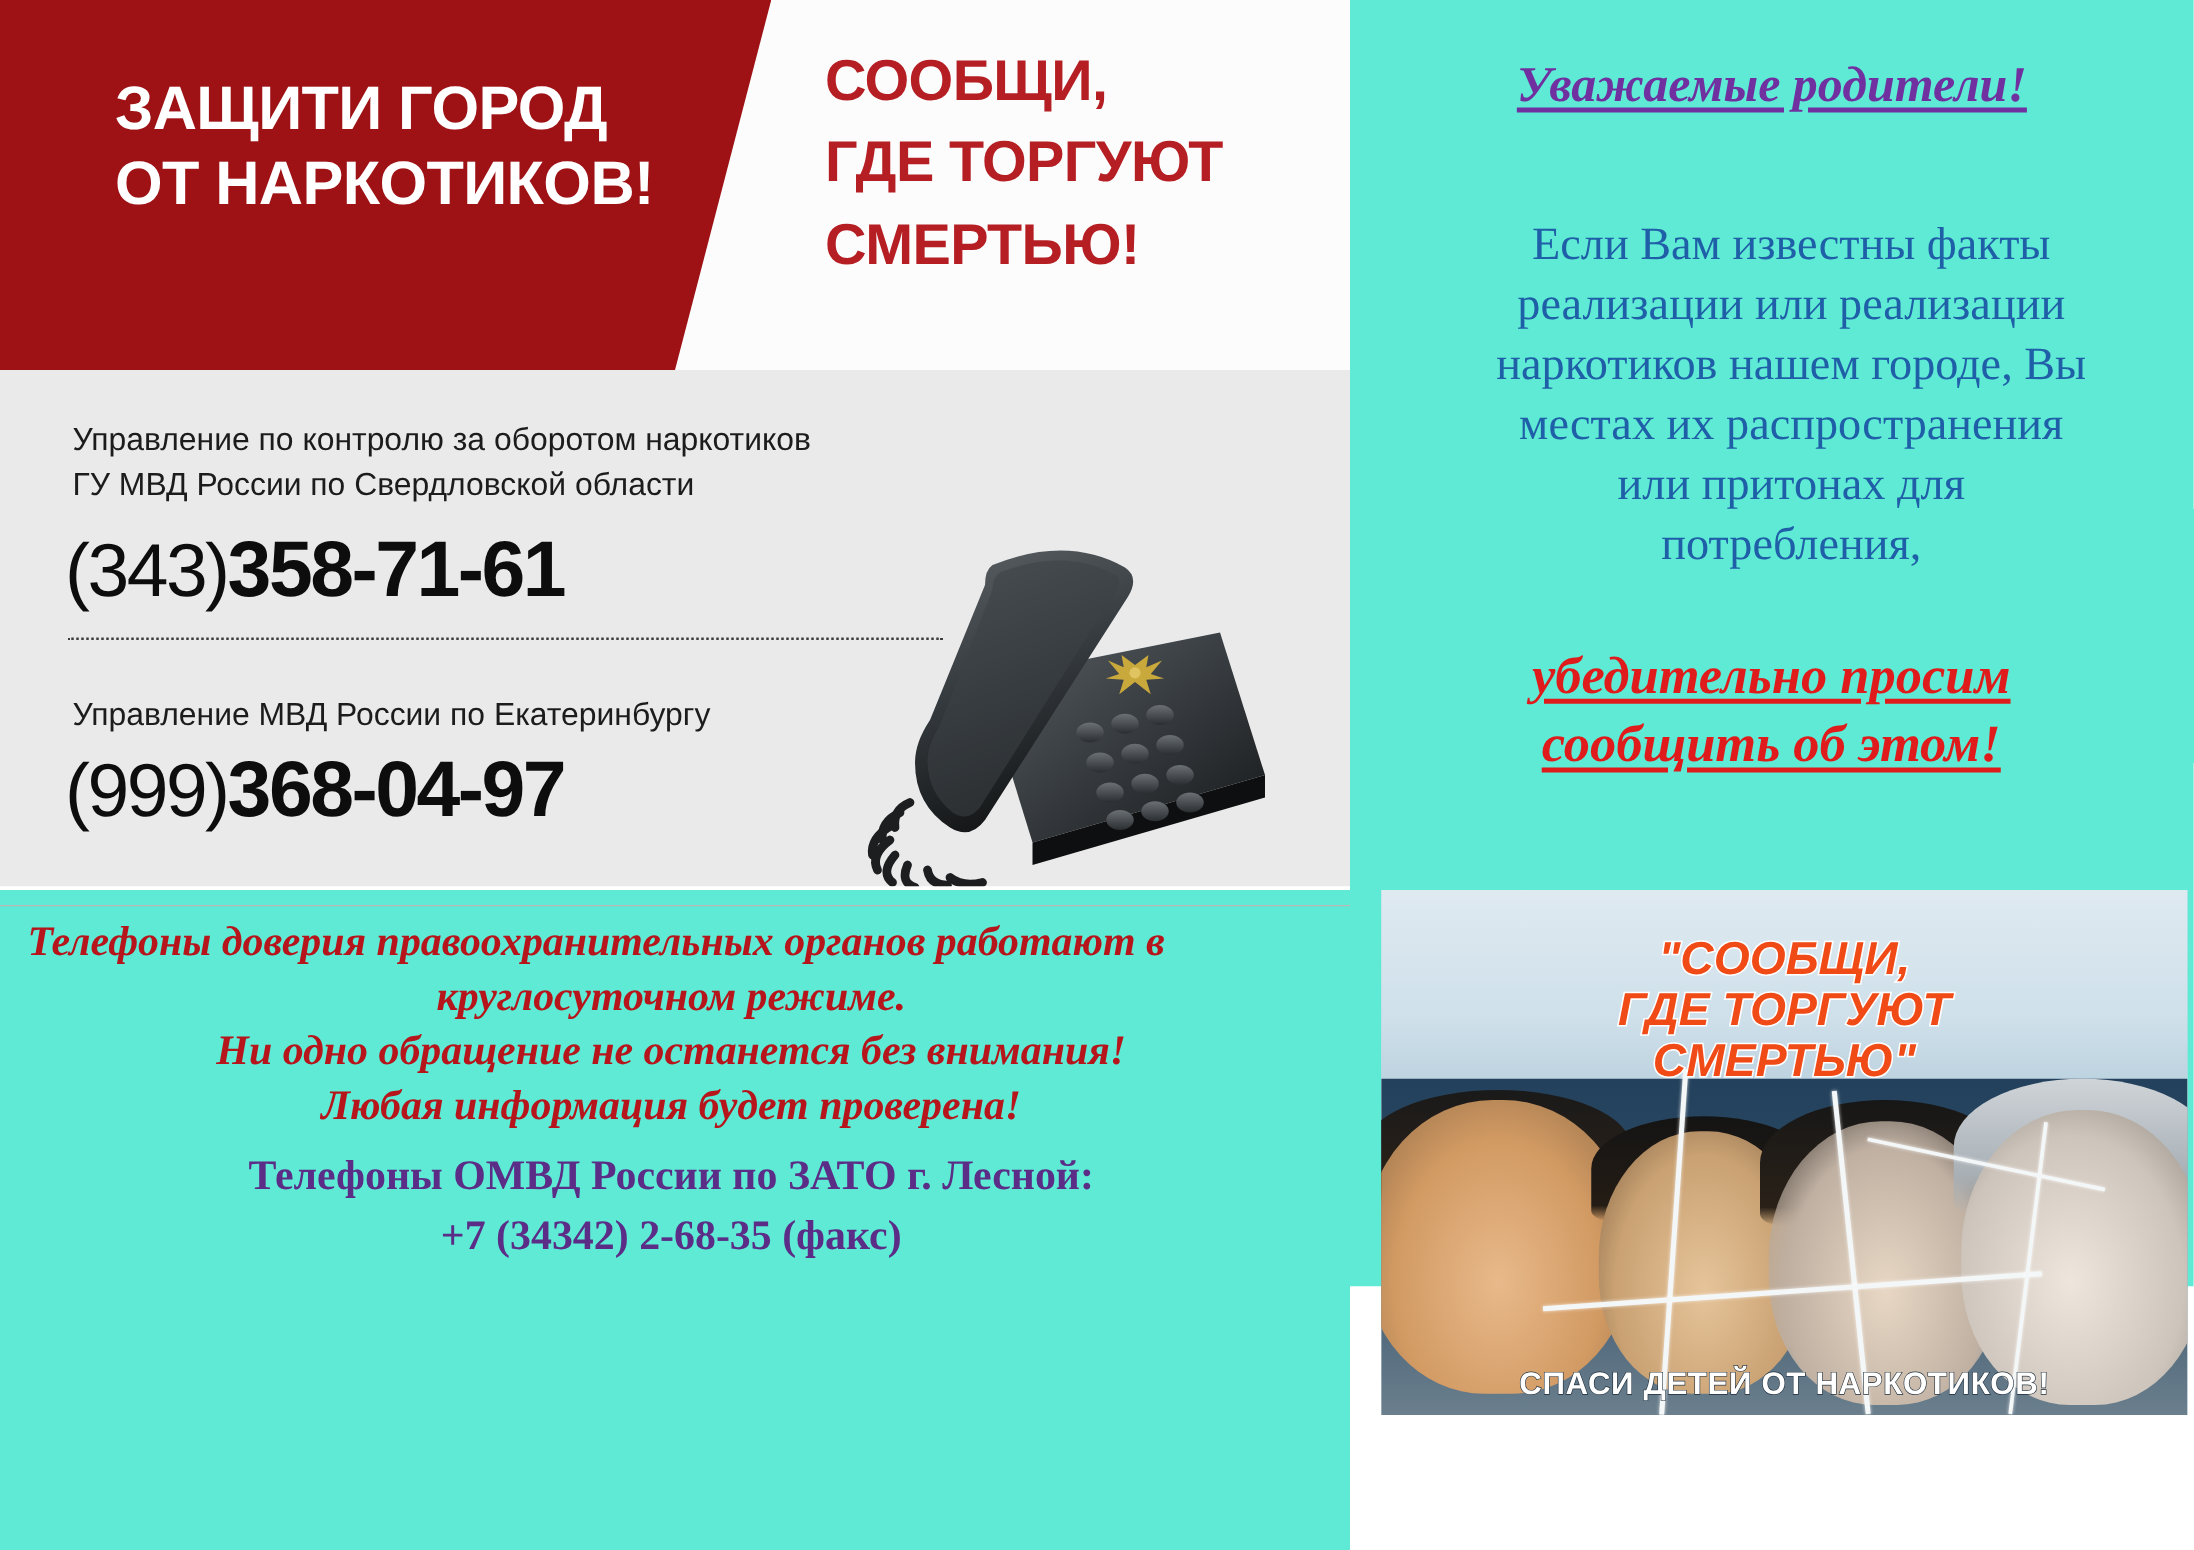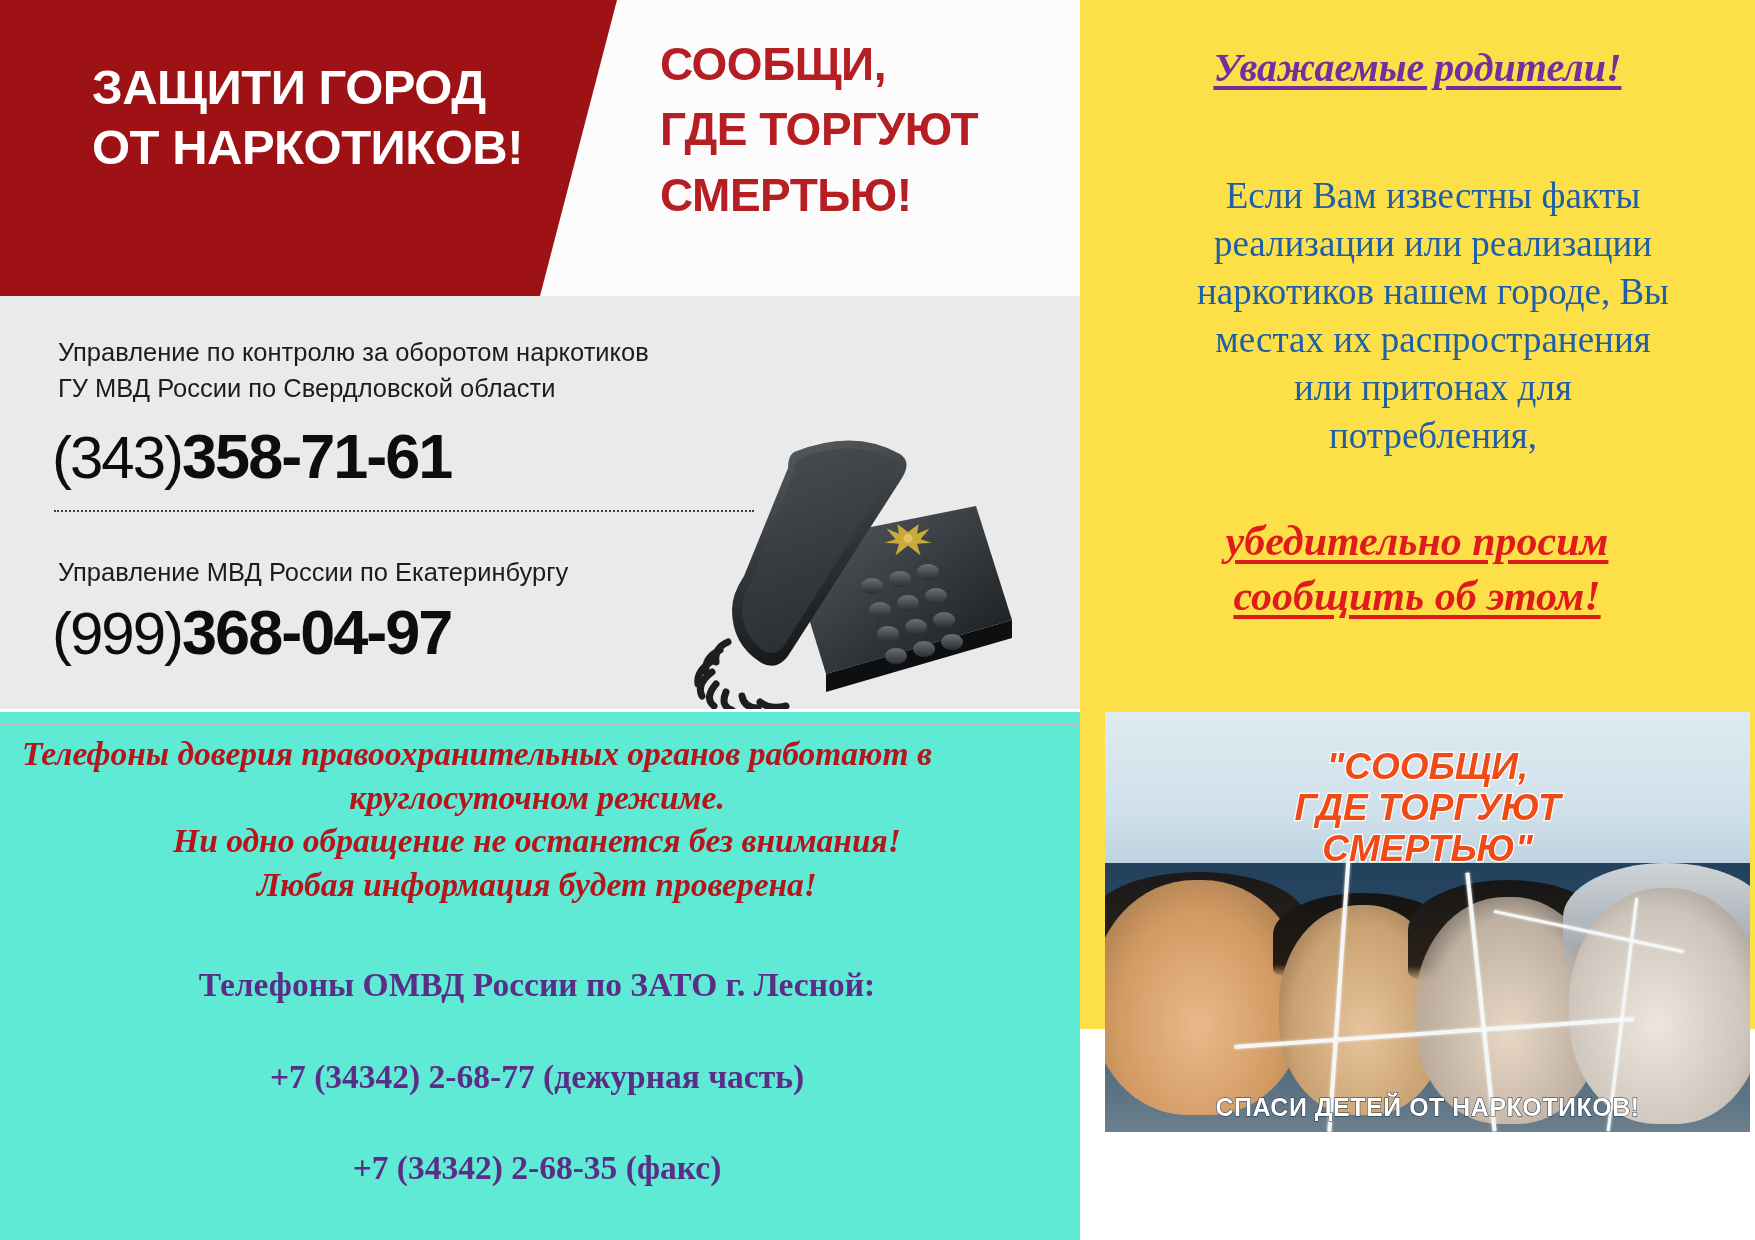--- a/index.html
+++ b/index.html
@@ -166,29 +166,29 @@
     left: 14px;
     top: 205px;
     width: 1046px;
     text-align: center;
     color: #5b2d87;
     font-family: "Liberation Serif", serif;
     font-weight: bold;
     font-size: 33.5px;
     line-height: 1.42;
   }
-  #omvd-block .ol { display: block; margin-top: 44px; }
+  #omvd-block .ol { display: block; }
 
   
   #right-column {
     position: absolute;
     left: 1080px; top: 0;
     width: 675px;
     height: 1029px;
-    background: #fde047;
+    background: #5eead4;
   }
   #parents-heading {
     position: absolute;
     left: 0;
     top: 44px;
     width: 675px;
     text-align: center;
     color: #7030a0;
     font-family: "Liberation Serif", serif;
     font-weight: bold;
@@ -452,21 +452,20 @@
   <div id="notice-block">
     <div id="notice-rule"></div>
     <div id="notice-lines">
       <span class="nl nl1">Телефоны доверия правоохранительных органов работают в</span>
       <span class="nl">круглосуточном режиме.</span>
       <span class="nl">Ни одно обращение не останется без внимания!</span>
       <span class="nl">Любая информация будет проверена!</span>
     </div>
     <div id="omvd-block">
       <span class="ol">Телефоны ОМВД России по ЗАТО г. Лесной:</span>
-      <span class="ol">+7 (34342) 2-68-77 (дежурная часть)</span>
       <span class="ol">+7 (34342) 2-68-35 (факс)</span>
     </div>
   </div>
 </div>
 
 <div id="right-column">
 
   <div id="parents-heading">Уважаемые родители!</div>
 
   <div id="appeal-body">

